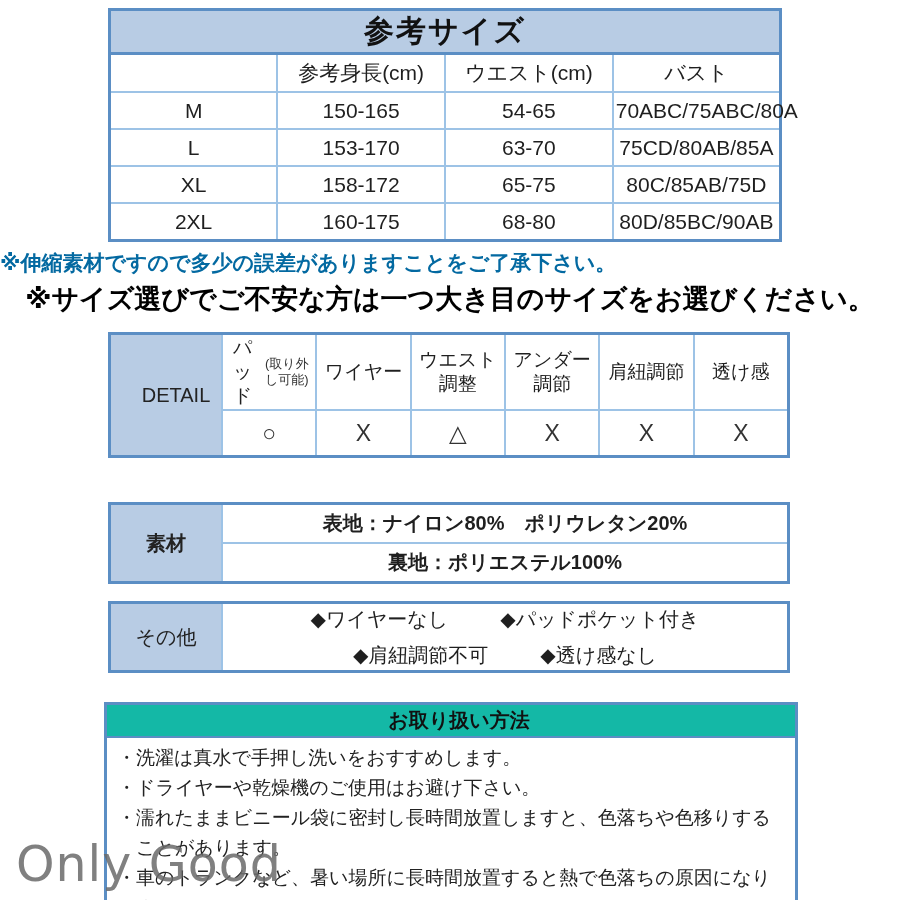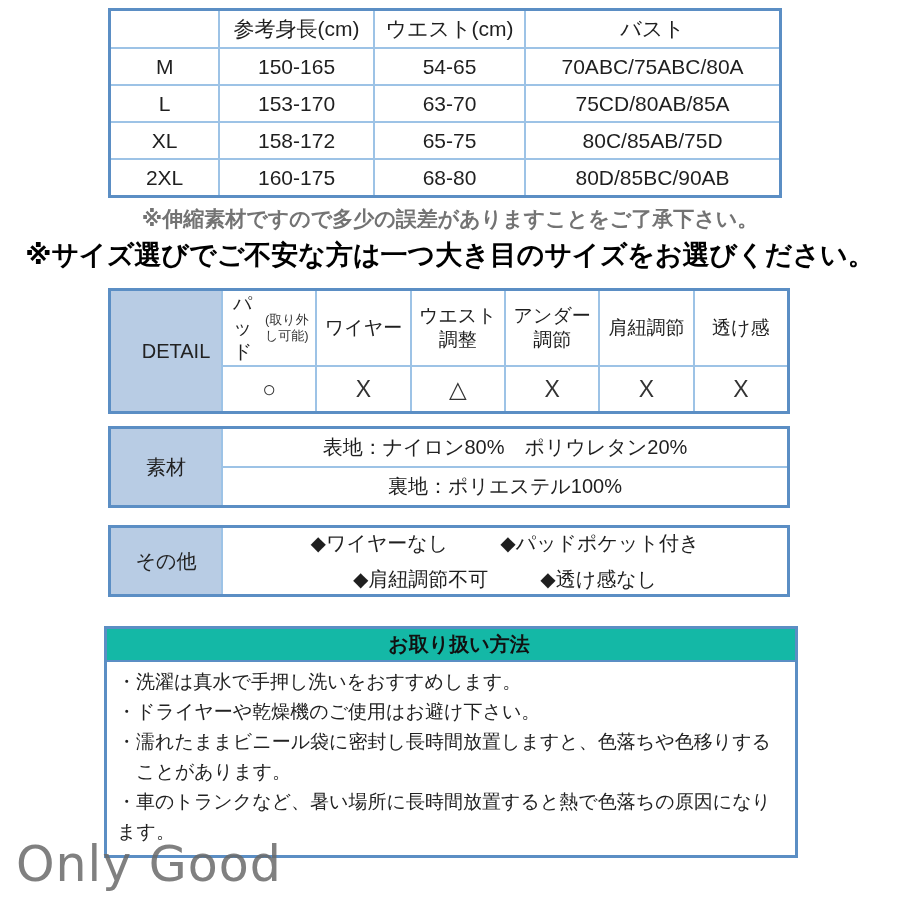--- a/index.html
+++ b/index.html
@@ -22,21 +22,21 @@
     border-bottom:3px solid #5b8ec4;letter-spacing:2px;color:#111;
   }
   table.size tr.hdr td{height:36px;}
   td.c-size{width:16%;}
   td.c-height{width:23%;}
   td.c-waist{width:22.5%;}
   td.c-bust{width:38.5%;}
 
   
   .notice1{
-    margin-top:8px;width:900px;text-align:center;color:#737373;font-weight:bold;
+    margin-top:8px;width:900px;text-align:left;color:#0369a1;font-weight:bold;
     font-size:21px;line-height:26px;
   }
   .notice2{
     margin-top:6px;width:900px;text-align:center;color:#000000;font-weight:bold;
     font-size:27px;line-height:34px;
   }
 
   
   .bluebox{
     margin-left:108px;width:682px;border:3px solid #5b8ec4;box-sizing:border-box;
@@ -57,21 +57,21 @@
     display:flex;flex-direction:row;align-items:center;justify-content:center;
     height:74px;text-align:center;font-size:19px;line-height:24px;padding:0 2px;
   }
   .dhead .note{font-size:13px;line-height:16px;color:#333;}
   .dval{
     border-left:2px solid #9dc3e6;display:flex;align-items:center;justify-content:center;
     height:44px;font-size:23px;color:#333;
   }
 
   
-  .materialbox{margin-top:12px;}
+  .materialbox{margin-top:44px;font-weight:bold;}
   .material-grid{grid-template-columns:110px 1fr;}
   .material-label{grid-row:1/3;}
   .mrow{
     border-left:2px solid #9dc3e6;display:flex;align-items:center;justify-content:center;
     height:37px;font-size:20px;
   }
   .mrow.first{border-bottom:2px solid #9dc3e6;}
 
   
   .otherbox{margin-top:17px;}
@@ -100,20 +100,23 @@
   .watermark{
     position:absolute;left:16px;top:836px;font-size:49px;letter-spacing:1px;
     color:#6a6a6a;opacity:.85;z-index:5;font-family:"DejaVu Sans","Liberation Sans",sans-serif;
   }
 </style>
 </head>
 <body>
 
 <table class="size">
   <tbody>
+  <tr>
+    <td class="ttl" colspan="4">参考サイズ</td>
+  </tr>
   <tr class="hdr">
     <td class="c-size"></td>
     <td class="c-height">参考身長(cm)</td>
     <td class="c-waist">ウエスト(cm)</td>
     <td class="c-bust">バスト</td>
   </tr>
   <tr>
     <td>M</td>
     <td>150-165</td>
     <td>54-65</td>

